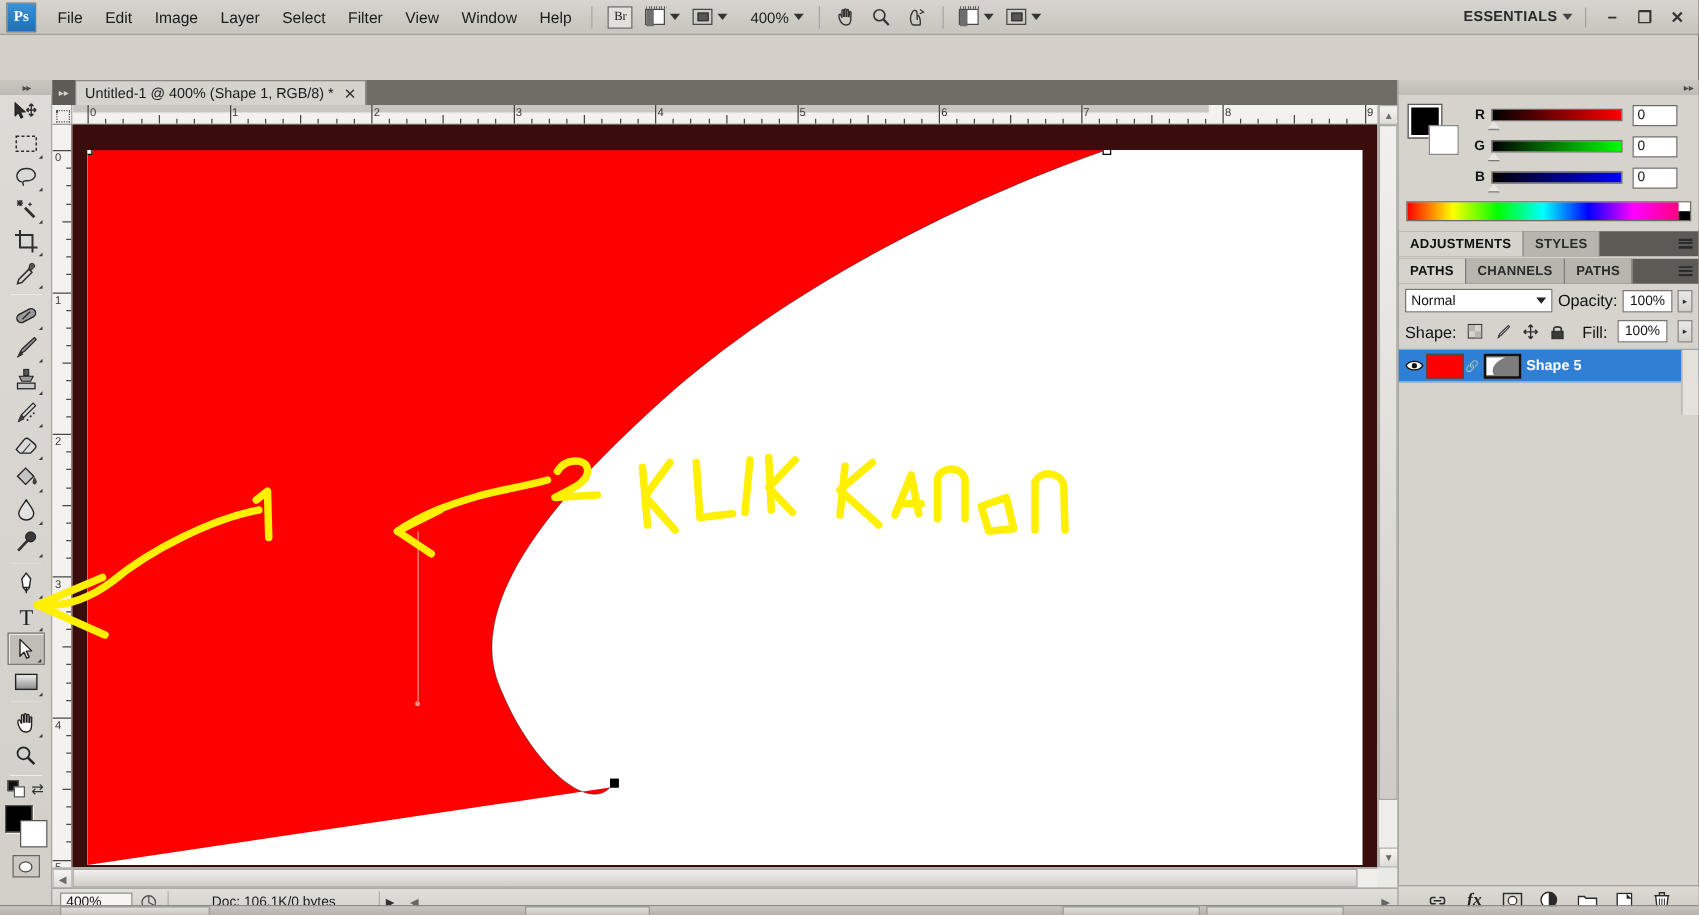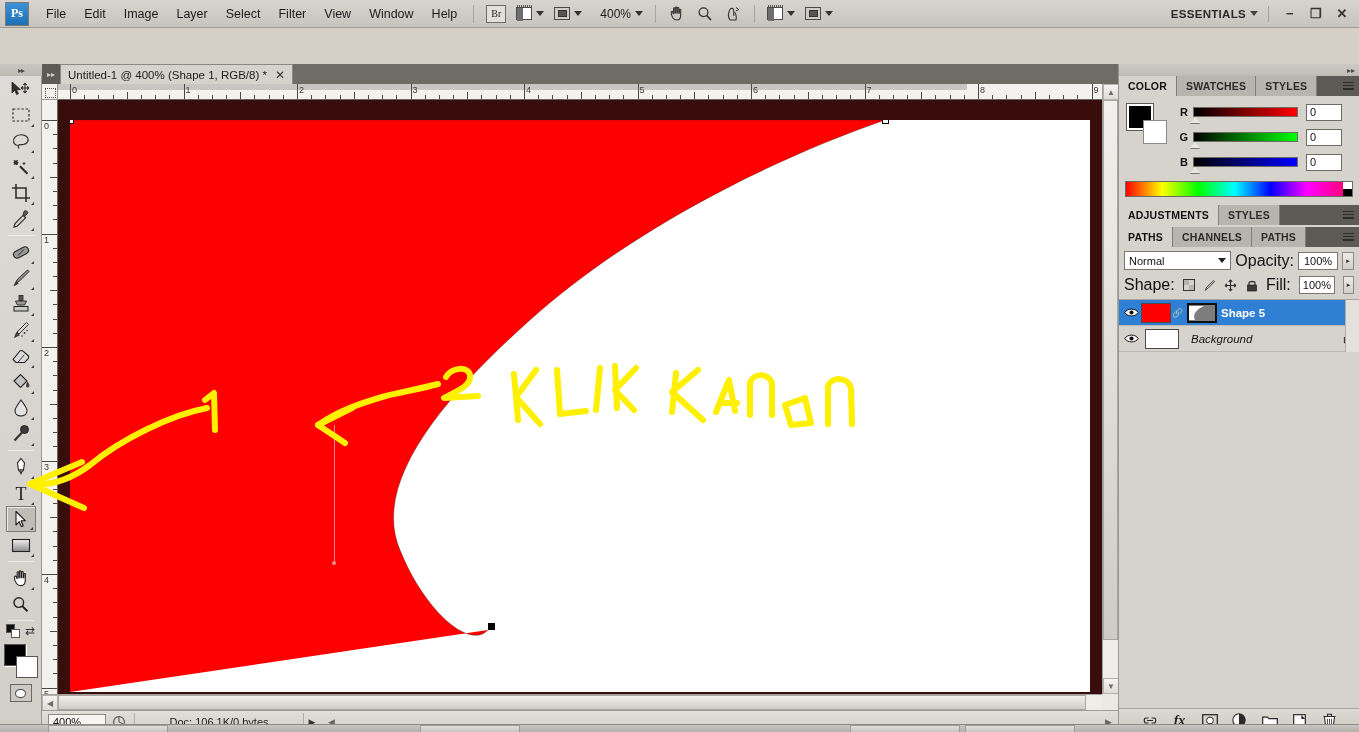--- a/index.html
+++ b/index.html
@@ -278,21 +278,21 @@
   .spectrum .wb i{flex:1;}
 
   
   .lp-row1{display:flex;align-items:center;padding:4px 5px;gap:4px;}
   .blend-select{
     flex:1;height:19px;background:#fff;border:1px solid #7a7772;
     font-size:11px;display:flex;align-items:center;padding-left:4px;color:#111;
     position:relative;
   }
   .blend-select .arr{position:absolute;right:4px;top:6px;width:0;height:0;border-left:4px solid transparent;border-right:4px solid transparent;border-top:5px solid #222;}
-  .lp-lbl{font-size:16px;color:#111;}
+  .lp-lbl{font-size:13px;color:#111;}
   .num-field{
     width:40px;height:18px;background:#fff;border:1px solid #7a7772;
     font-size:11px;display:flex;align-items:center;justify-content:center;color:#111;
   }
   .tiny-arrow{
     width:12px;height:18px;border:1px solid #8d8a85;background:linear-gradient(to bottom,#eceae5,#d3d0cb);
     display:flex;align-items:center;justify-content:center;font-size:7px;color:#333;
   }
   .lock-row{display:flex;align-items:center;padding:2px 5px 5px;gap:8px;}
   .lock-icon{width:14px;height:14px;display:flex;align-items:center;justify-content:center;}
@@ -799,28 +799,20 @@
     </div>
     <div class="sb-doc">Doc: 106,1K/0 bytes</div>
     <div class="sb-play">▶</div>
     <div style="margin-left:8px;font-size:9px;color:#666;">◀</div>
     <div style="margin-left:auto;margin-right:6px;font-size:9px;color:#666;">▶</div>
   </div>
 
   <div class="panels">
     <div class="panel-topgrip">▸▸</div>
 
-    <div class="tabrow">
-      <div class="ptab active">COLOR</div>
-      <div class="ptab">SWATCHES</div>
-      <div class="ptab">STYLES</div>
-      <div class="pmenu">
-          <i></i>
-        </div>
-    </div>
     <div class="panel-body">
       <div class="color-grid">
         <div class="cp-swatch">
           <div class="cp-fore"></div>
           <div class="cp-back"></div>
         </div>
         <div class="sliders">
           <div class="srow">
             <div class="slabel">R</div>
             <div class="strack r">
@@ -924,36 +916,20 @@
         <div class="link-ico">🔗</div>
         <div class="vecmask">
           <svg width="26" height="16" viewBox="0 0 26 16" style="display:block;">
             <rect width="26" height="16" fill="#7d7d7d"></rect>
             <path d="M0 1 L15 1 C8 4 3 9 6 15 L0 15 Z" fill="#ffffff"></path>
           </svg>
         </div>
         <div class="layername">Shape 5</div>
       </div>
 
-      <div class="layer">
-        <div class="eye">
-          <svg width="15" height="11" viewBox="0 0 15 11">
-            <path d="M.8 5.5 C3.5 1 11.5 1 14.2 5.5 C11.5 10 3.5 10 .8 5.5 Z" fill="#fff" stroke="#111" stroke-width="1"></path>
-            <circle cx="7.5" cy="5.5" r="2.1" fill="#111"></circle>
-          </svg>
-        </div>
-        <div class="thumb" style="background:#ffffff;margin-left:4px;width:34px;"></div>
-        <div class="layername ital" style="margin-left:10px;">Background</div>
-        <div class="lock-right">
-          <svg width="10" height="12" viewBox="0 0 10 12">
-            <path d="M2.5 5.5 L2.5 3.6 C2.5 1.6 7.5 1.6 7.5 3.6 L7.5 5.5" fill="none" stroke="#333" stroke-width="1.2"></path>
-            <rect x="1.2" y="5.5" width="7.6" height="5.4" fill="#3a3a3a" stroke="#222" stroke-width=".6"></rect>
-          </svg>
-        </div>
-      </div>
       <div class="panel-scroll" style="height:52px;"></div>
     </div>
 
     <div class="lp-bottom">
       <div class="lpb-ico">
         <svg width="16" height="11" viewBox="0 0 16 11">
           <path d="M6.5 3 L3.8 3 C1.8 3 1.8 8 3.8 8 L6.5 8 M9.5 3 L12.2 3 C14.2 3 14.2 8 12.2 8 L9.5 8 M5 5.5 L11 5.5" fill="none" stroke="#2a2a2a" stroke-width="1.2"></path>
         </svg>
       </div>
       <div class="lpb-ico">

